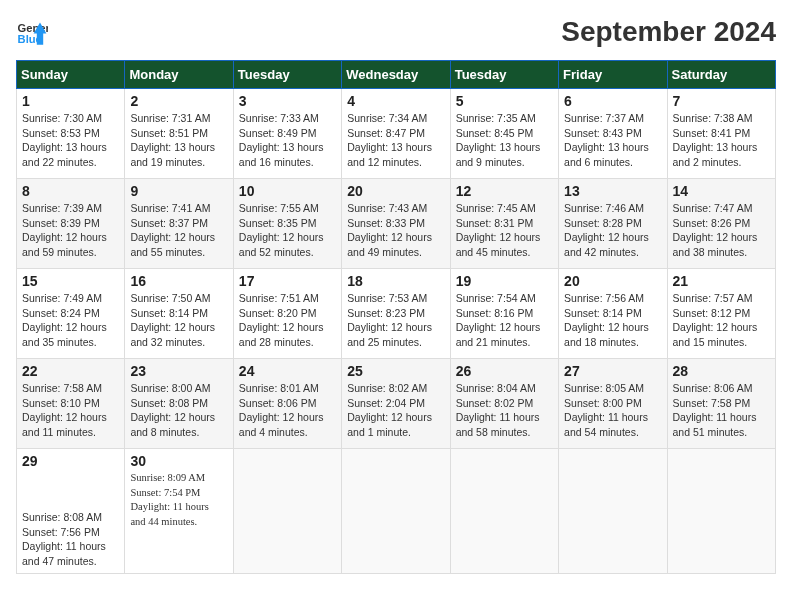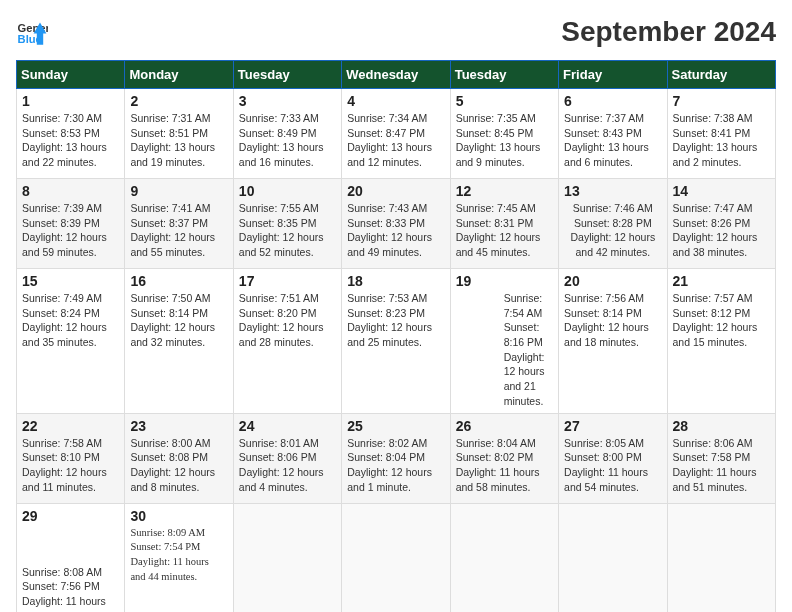--- a/index.html
+++ b/index.html
@@ -194,21 +194,21 @@
         </td>
         <td>
           <span class="day-num">12</span>
           <div class="day-info" style="white-space: pre-line;">Sunrise: 7:45 AM
 Sunset: 8:31 PM
 Daylight: 12 hours
 and 45 minutes.</div>
         </td>
         <td>
           <span class="day-num">13</span>
-          <div class="day-info" style="white-space: pre-line; text-align: center;">Sunrise: 7:46 AM
+          <div class="day-info" style="white-space: pre-line;">Sunrise: 7:46 AM
 Sunset: 8:28 PM
 Daylight: 12 hours
 and 42 minutes.</div>
         </td>
         <td>
           <span class="day-num">14</span>
           <div class="day-info" style="white-space: pre-line;">Sunrise: 7:47 AM
 Sunset: 8:26 PM
 Daylight: 12 hours
 and 38 minutes.</div>
@@ -238,21 +238,21 @@
         </td>
         <td>
           <span class="day-num">18</span>
           <div class="day-info" style="white-space: pre-line;">Sunrise: 7:53 AM
 Sunset: 8:23 PM
 Daylight: 12 hours
 and 25 minutes.</div>
         </td>
         <td>
           <span class="day-num">19</span>
-          <div class="day-info" style="white-space: pre-line; margin-left: 48px;">Sunrise: 7:54 AM
+          <div class="day-info" style="white-space: pre-line;">Sunrise: 7:54 AM
 Sunset: 8:16 PM
 Daylight: 12 hours
 and 21 minutes.</div>
         </td>
         <td>
           <span class="day-num">20</span>
           <div class="day-info" style="white-space: pre-line;">Sunrise: 7:56 AM
 Sunset: 8:14 PM
 Daylight: 12 hours
 and 18 minutes.</div>
@@ -283,21 +283,21 @@
         <td>
           <span class="day-num">24</span>
           <div class="day-info" style="white-space: pre-line;">Sunrise: 8:01 AM
 Sunset: 8:06 PM
 Daylight: 12 hours
 and 4 minutes.</div>
         </td>
         <td>
           <span class="day-num">25</span>
           <div class="day-info" style="white-space: pre-line;">Sunrise: 8:02 AM
-Sunset: 8:04 PM
+Sunset: 2:04 PM
 Daylight: 12 hours
 and 1 minute.</div>
         </td>
         <td>
           <span class="day-num">26</span>
           <div class="day-info" style="white-space: pre-line;">Sunrise: 8:04 AM
 Sunset: 8:02 PM
 Daylight: 11 hours
 and 58 minutes.</div>
         </td>

